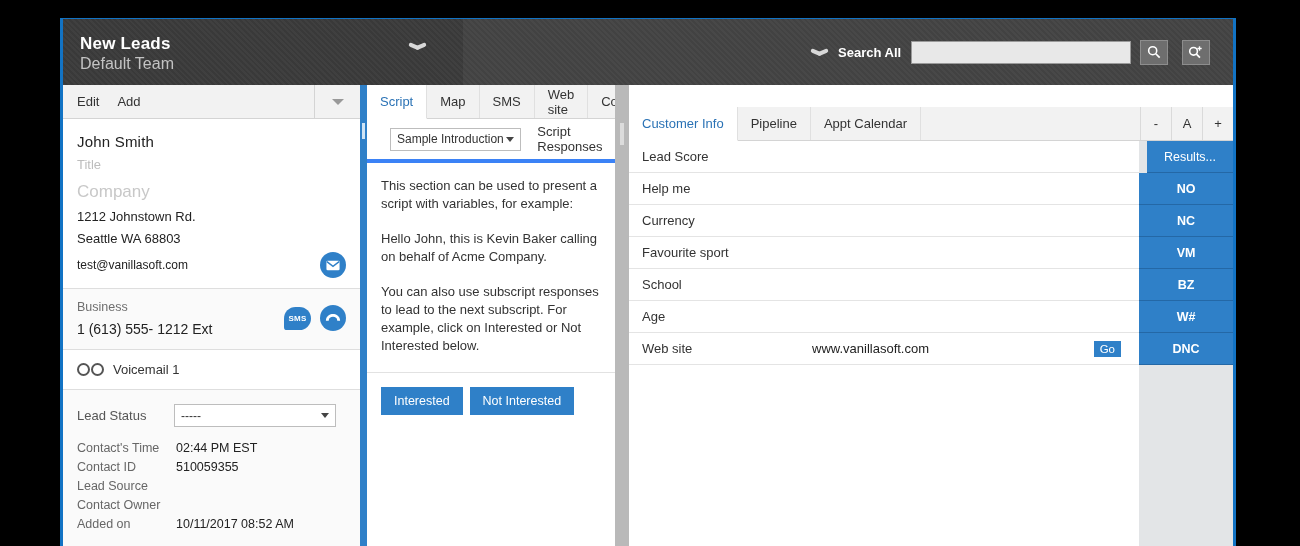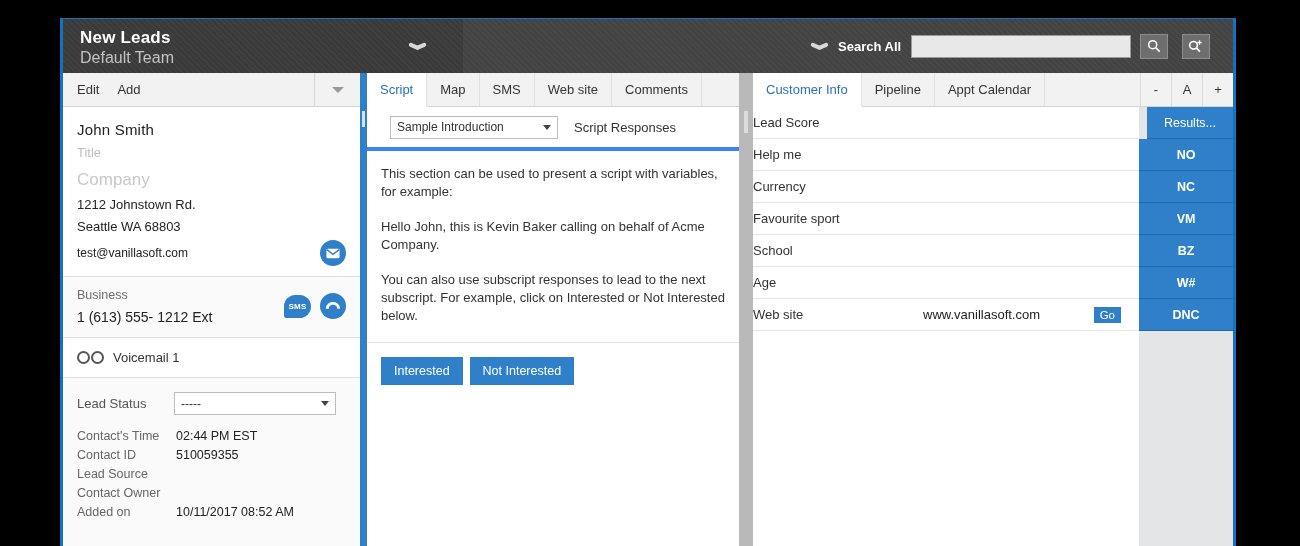--- a/index.html
+++ b/index.html
@@ -18,21 +18,21 @@
     border-right: 3px solid #1273c4;
     border-top: 1px solid #1273c4;
     box-sizing: border-box;
     display: flex;
     flex-direction: column;
     overflow: hidden;
   }
 
   
   .topbar {
-    height: 54px;
+    height: 66px;
     background: #444444;
     background-image: repeating-linear-gradient(45deg, rgba(255,255,255,.022) 0 2px, rgba(0,0,0,.03) 2px 4px);
     display: flex;
     flex-shrink: 0;
     position: relative;
   }
   .title-block {
     width: 400px;
     background: #3b3b3b;
     background-image: repeating-linear-gradient(45deg, rgba(255,255,255,.025) 0 2px, rgba(0,0,0,.03) 2px 4px);
@@ -218,21 +218,21 @@
   }
   .split-blue::after {
     content: "";
     position: absolute; left: 2px; top: 38px;
     width: 3px; height: 16px;
     background: #cfe4f5;
   }
 
   
   .center {
-    width: 372px;
+    width: 248px;
     display: flex;
     flex-direction: column;
     background: #fff;
     flex-shrink: 0;
   }
   .tabs {
     height: 33px;
     background: #f2f2f2;
     border-bottom: 1px solid #d4d4d4;
     display: flex;
@@ -314,36 +314,38 @@
     background: #fff;
     min-width: 0;
   }
   .right-tabbar {
     height: 33px;
     background: #f2f2f2;
     border-bottom: 1px solid #d4d4d4;
     display: flex;
     align-items: stretch;
     flex-shrink: 0;
+    margin-top: 22px;
   }
   .right-tabs { display: flex; flex: 1; }
   .zoom-btns { display: flex; }
   .zbtn {
     width: 30px;
     border-left: 1px solid #dadada;
     display: flex; align-items: center; justify-content: center;
     font-size: 13px; color: #333;
     cursor: pointer;
   }
   .right-body { flex: 1; display: flex; min-height: 0; }
   .info-table { flex: 1; min-width: 0; }
   .info-row {
     height: 32px;
     border-bottom: 1px solid #e4e4e4;
     display: flex; align-items: center;
+    padding-left: 13px;
     font-size: 13px; color: #333;
     box-sizing: border-box;
   }
   .info-row .lbl { width: 170px; flex-shrink: 0; }
   .info-row .val { flex: 1; font-size: 13px; color: #222; }
   .go-btn {
     background: #2f80c8; color: #fff;
     font-size: 11.5px;
     padding: 2px 6px;
     margin-right: 18px;

